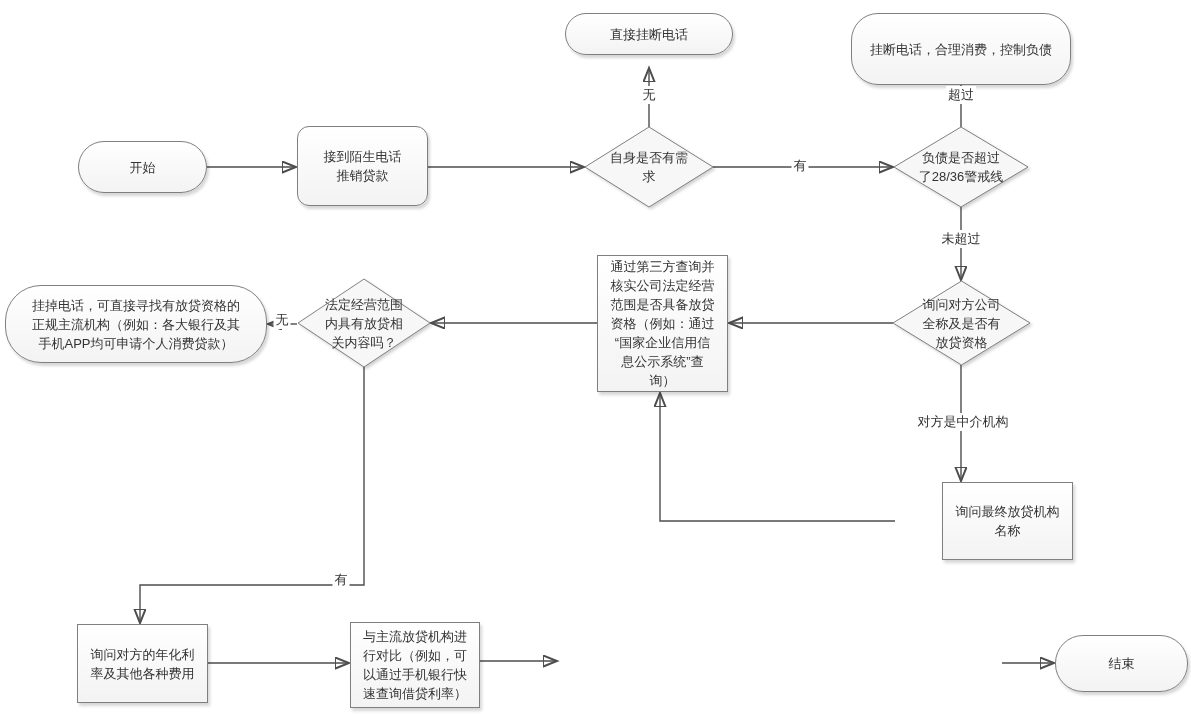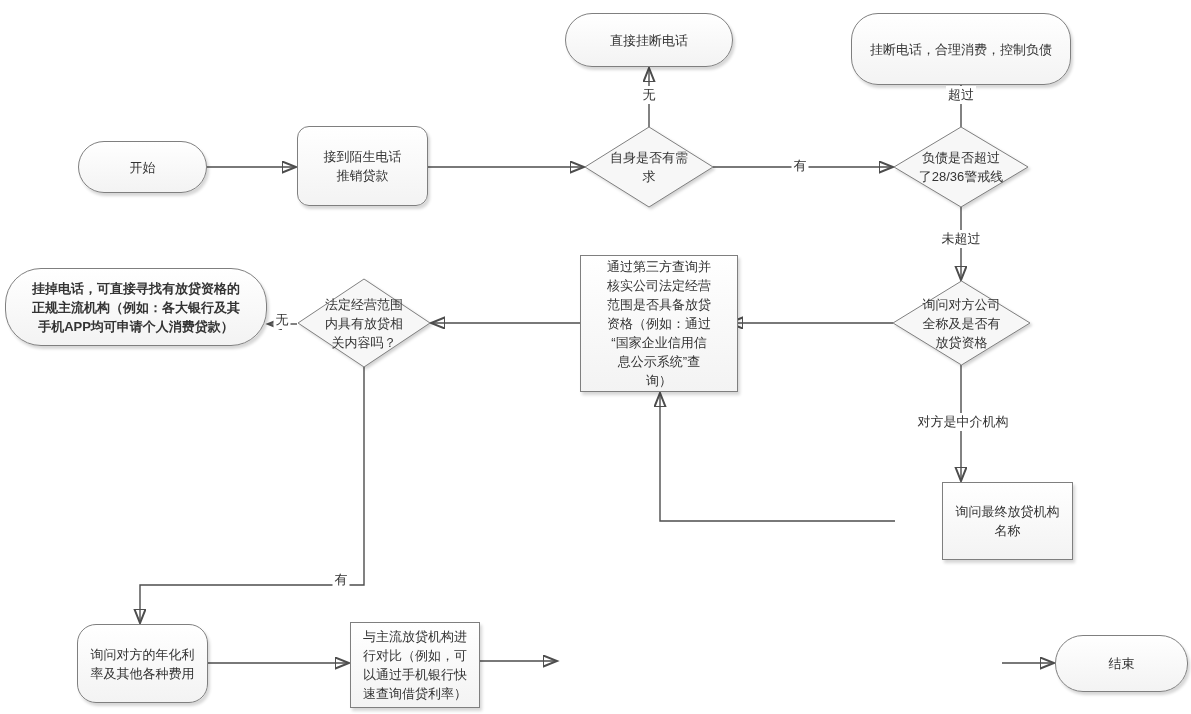--- a/index.html
+++ b/index.html
@@ -69,21 +69,21 @@
   </div>
 
   <div class="node diamond" style="left:585px;top:127px;width:128px;height:80px;">
     <svg viewBox="0 0 100 100" preserveAspectRatio="none">
         <polygon points="50,0 100,50 50,100 0,50"></polygon>
       </svg>
     <div class="label">自身是否有需
 求</div>
   </div>
 
-  <div class="node stadium" style="left:565px;top:13px;width:168px;height:54px;border-radius:27px;">
+  <div class="node stadium" style="left:565px;top:13px;width:168px;height:42px;border-radius:27px;">
     <div class="label">直接挂断电话</div>
   </div>
 
   <div class="node stadium" style="left:851px;top:13px;width:220px;height:72px;border-radius:27px;">
     <div class="label">挂断电话，合理消费，控制负债</div>
   </div>
 
   <div class="node diamond" style="left:894px;top:127px;width:134px;height:80px;">
     <svg viewBox="0 0 100 100" preserveAspectRatio="none">
         <polygon points="50,0 100,50 50,100 0,50"></polygon>
@@ -94,51 +94,51 @@
 
   <div class="node diamond" style="left:893px;top:281px;width:137px;height:84px;">
     <svg viewBox="0 0 100 100" preserveAspectRatio="none">
         <polygon points="50,0 100,50 50,100 0,50"></polygon>
       </svg>
     <div class="label">询问对方公司
 全称及是否有
 放贷资格</div>
   </div>
 
-  <div class="node rect" style="left:580px;top:255px;width:158px;height:137px;">
+  <div class="node rect" style="left:597px;top:255px;width:131px;height:137px;">
     <div class="label">通过第三方查询并
 核实公司法定经营
 范围是否具备放贷
 资格（例如：通过
 “国家企业信用信
 息公示系统”查
 询）</div>
   </div>
 
   <div class="node diamond" style="left:298px;top:279px;width:132px;height:88px;">
     <svg viewBox="0 0 100 100" preserveAspectRatio="none">
         <polygon points="50,0 100,50 50,100 0,50"></polygon>
       </svg>
     <div class="label">法定经营范围
 内具有放贷相
 关内容吗？</div>
   </div>
 
-  <div class="node stadium" style="left:5px;top:268px;width:262px;height:78px;border-radius:36px;font-weight:bold;">
+  <div class="node stadium" style="left:5px;top:285px;width:262px;height:78px;border-radius:36px;">
     <div class="label">挂掉电话，可直接寻找有放贷资格的
 正规主流机构（例如：各大银行及其
 手机APP均可申请个人消费贷款）</div>
   </div>
 
   <div class="node rect" style="left:895px;top:482px;width:131px;height:78px;margin-left:47px;">
     <div class="label">询问最终放贷机构
 名称</div>
   </div>
 
-  <div class="node rect" style="left:77px;top:624px;width:131px;height:79px;border-radius:19px;">
+  <div class="node rect" style="left:77px;top:624px;width:131px;height:79px;">
     <div class="label">询问对方的年化利
 率及其他各种费用</div>
   </div>
 
   <div class="node rect" style="left:350px;top:622px;width:130px;height:86px;">
     <div class="label">与主流放贷机构进
 行对比（例如，可
 以通过手机银行快
 速查询借贷利率）</div>
   </div>

